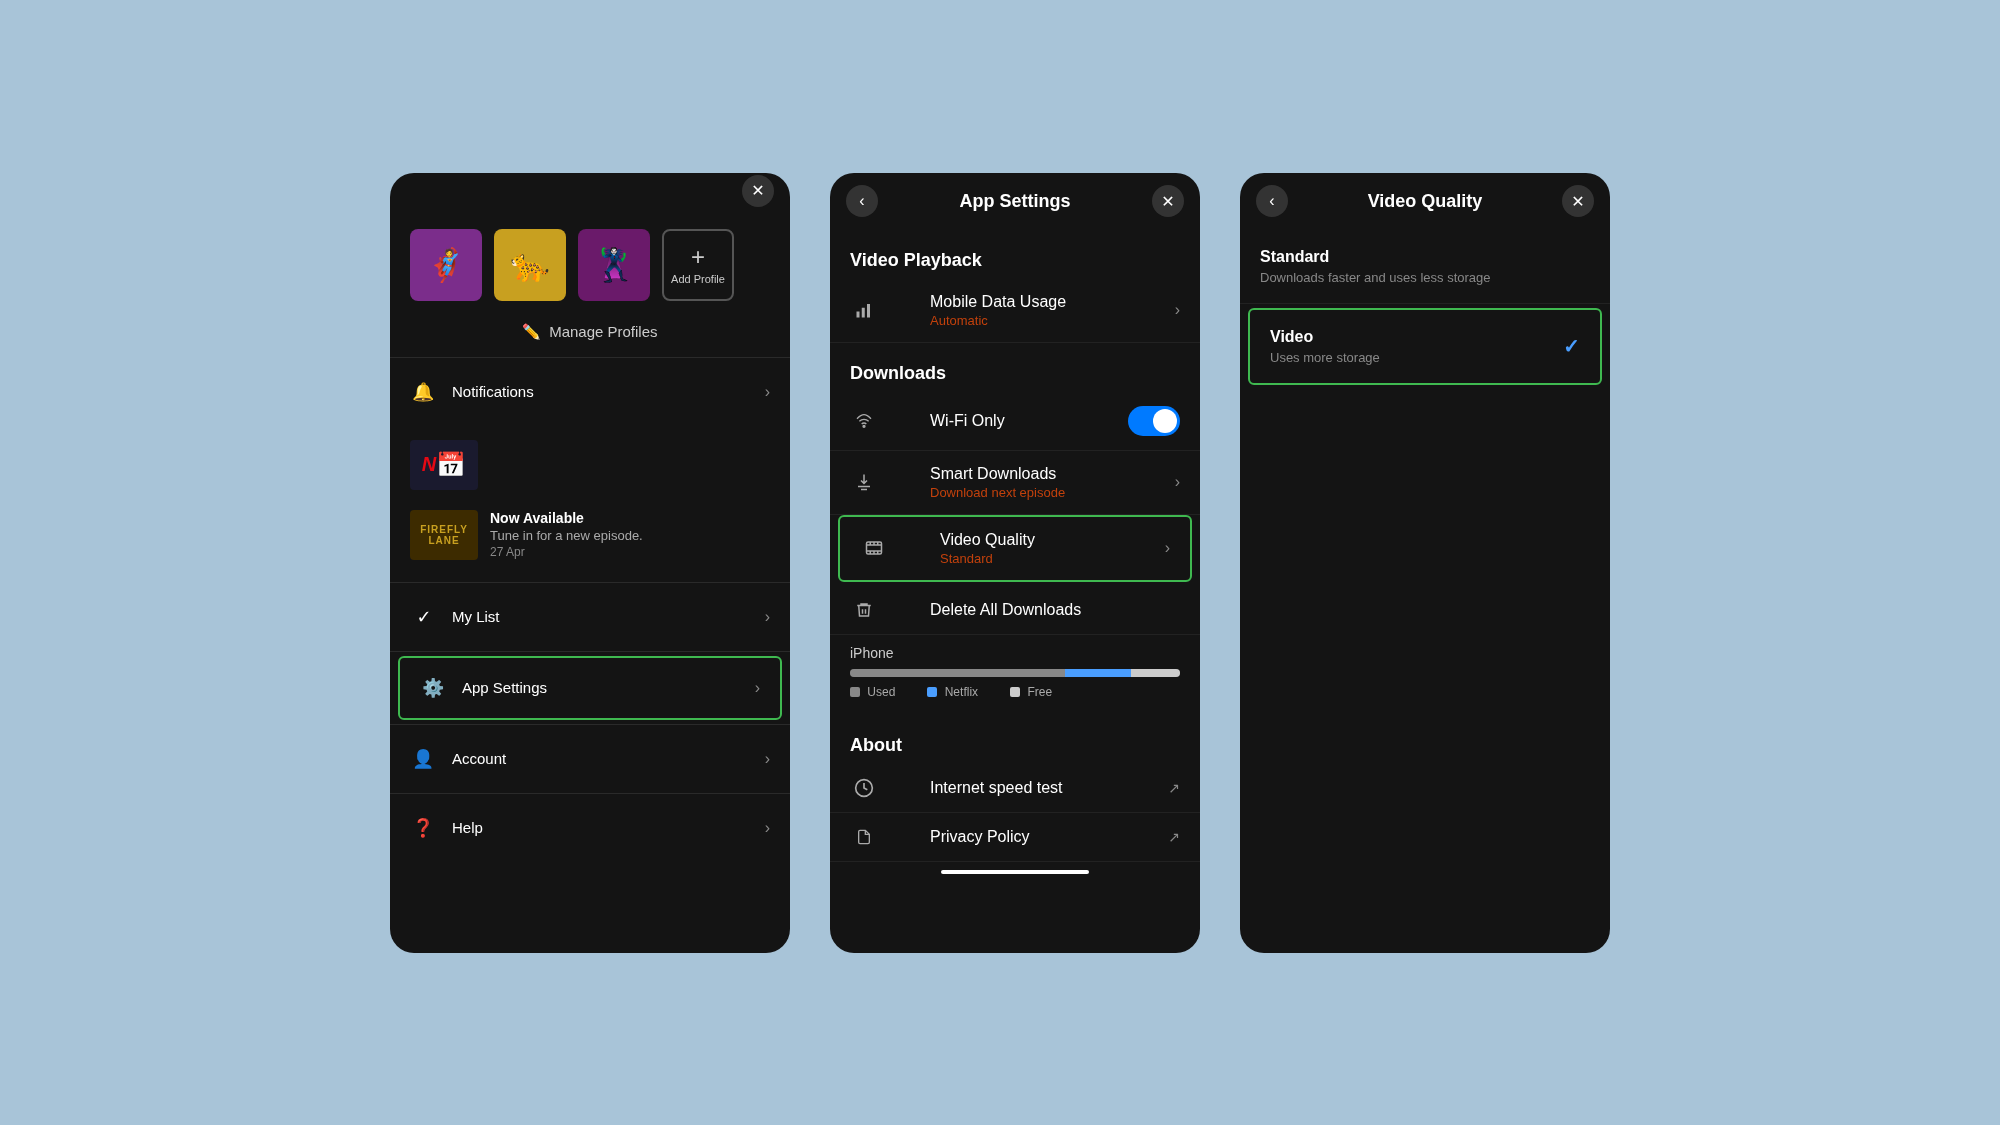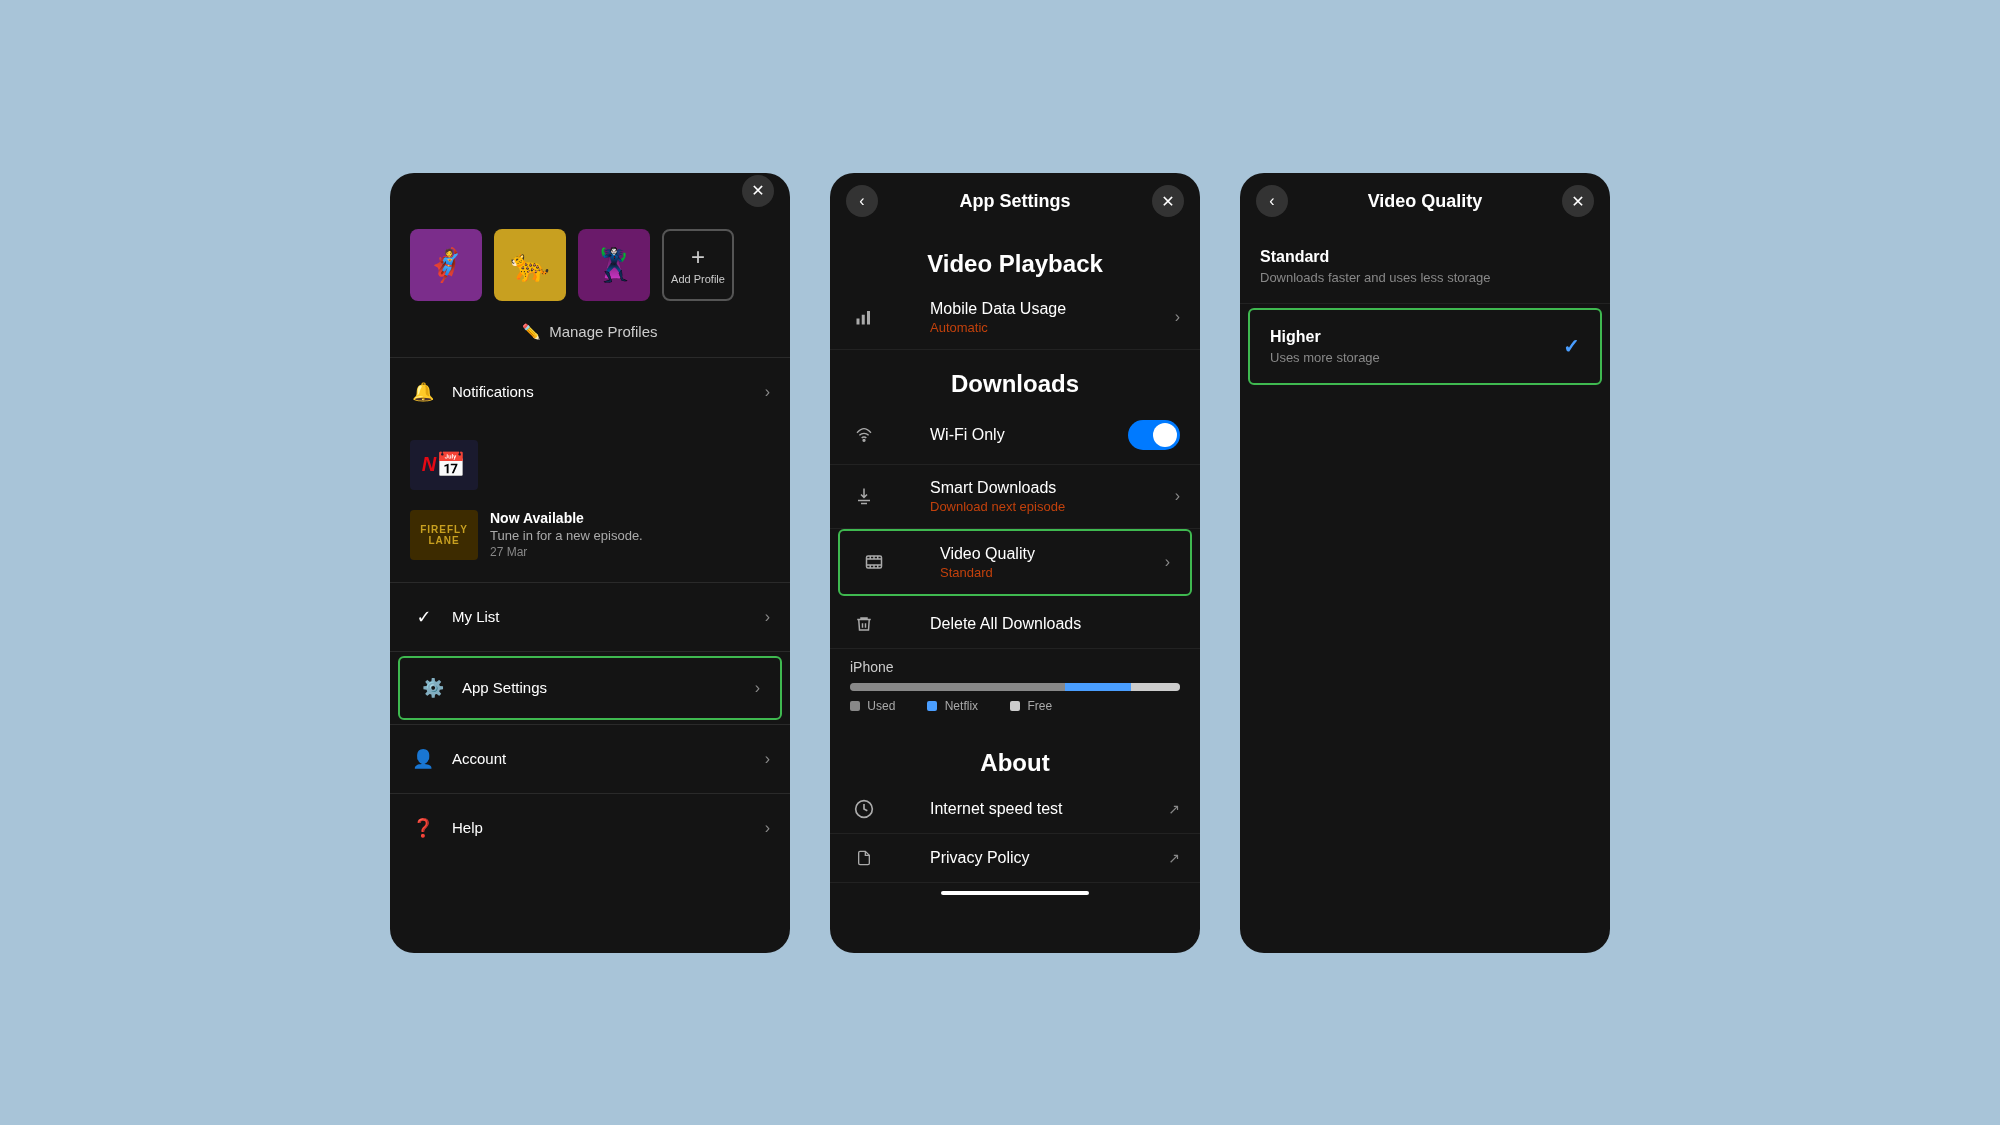--- a/index.html
+++ b/index.html
@@ -236,24 +236,23 @@
 
     .notif-date {
       font-size: 12px;
       color: #888;
       margin-top: 2px;
     }
 
     
     .section-header {
       padding: 20px 20px 8px;
-      font-size: 24px;
+      font-size: 18px;
       font-weight: 700;
       color: #fff;
-      text-align: center;
     }
 
     .settings-item {
       display: flex;
       align-items: center;
       padding: 14px 20px;
       border-bottom: 1px solid #222;
       cursor: pointer;
     }
 
@@ -488,21 +487,21 @@
         </div>
       </div>
 
       <div class="notification-item">
         <div class="notif-thumb notif-thumb-2">
           <span class="firefly-text">FIREFLY LANE</span>
         </div>
         <div class="notif-text">
           <div class="notif-title">Now Available</div>
           <div class="notif-desc">Tune in for a new episode.</div>
-          <div class="notif-date">27 Mar</div>
+          <div class="notif-date">27 Apr</div>
         </div>
       </div>
     </div>
 
     <div class="divider"></div>
 
     <div class="menu-item">
       <div class="menu-icon">✓</div>
       <span class="menu-label">My List</span>
       <span class="menu-chevron">›</span>
@@ -700,20 +699,20 @@
 
     <div class="quality-option">
       <div>
         <div class="quality-title">Standard</div>
         <div class="quality-desc">Downloads faster and uses less storage</div>
       </div>
     </div>
 
     <div class="quality-option selected">
       <div>
-        <div class="quality-title">Higher</div>
+        <div class="quality-title">Video</div>
         <div class="quality-desc">Uses more storage</div>
       </div>
       <span class="check-icon">✓</span>
     </div>
 
   </div>
 </div>
 
 </body></html>

